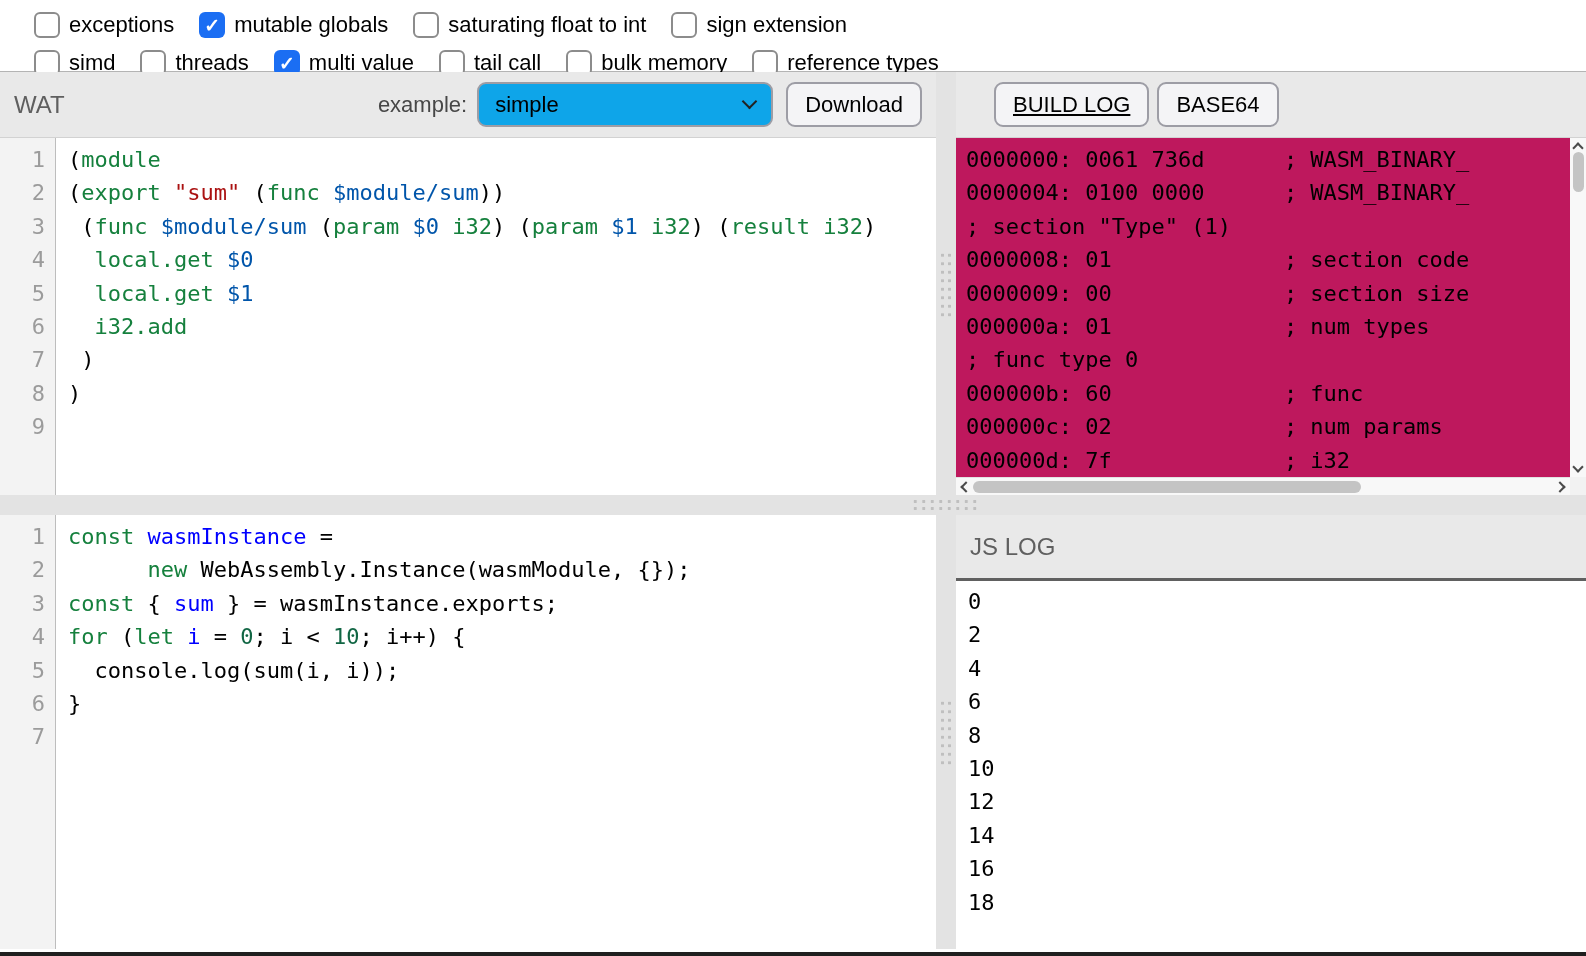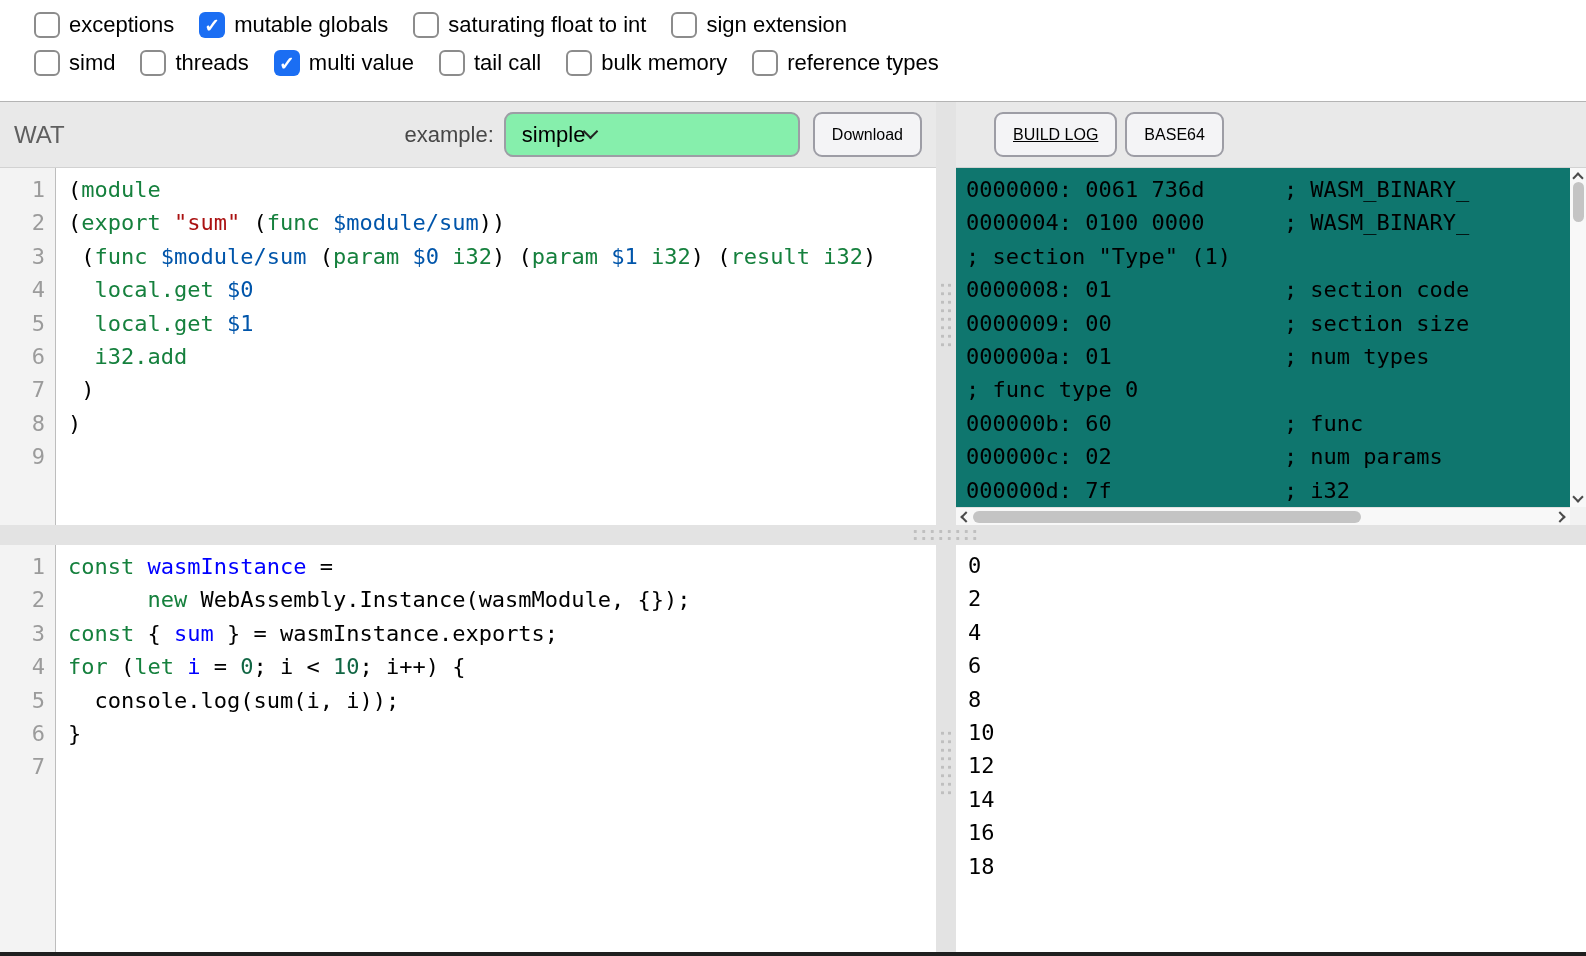--- a/index.html
+++ b/index.html
@@ -1,61 +1,61 @@
 <!DOCTYPE html>
 <html><head>
 <meta charset="utf-8">
 <style>
   * { margin:0; padding:0; box-sizing:border-box; }
   html,body { width:1586px; height:956px; overflow:hidden; background:#fff;
               font-family:"Liberation Sans", sans-serif; position:relative; }
 
   
-  .options { height:102px; padding:6px 0 0 34px; background:#fff; border-bottom:1px solid #b4b4b4; }
+  .options { height:72px; padding:6px 0 0 34px; background:#fff; border-bottom:1px solid #b4b4b4; }
   .opt-row { height:38px; display:flex; align-items:center; }
   .feature { display:flex; align-items:center; margin-right:25px; font-size:22px; color:#000; cursor:pointer; }
   .cb { width:26px; height:26px; border:2.5px solid #8c8c8c; border-radius:6px; background:#fff;
         margin-right:9px; display:flex; align-items:center; justify-content:center; flex:0 0 26px; }
   .cb.checked { border:none; background:#1b6ef3; color:#fff; font-size:19px; font-weight:bold; }
 
   
   .main { display:grid; grid-template-columns:936px 20px 630px; grid-template-rows:423px 20px 434px; width:1586px; }
   .panel { display:flex; flex-direction:column; overflow:hidden; background:#fff; }
   .phead { flex:0 0 66px; background:#e9e9e9; display:flex; align-items:center;
            border-bottom:1px solid #d2d2d2; padding:0 14px; }
   .ptitle { font-size:24px; color:#5f5f5f; }
   .spacer { flex:1; }
   .example-label { font-size:22px; color:#474747; margin-right:10px; }
-  .select { width:296px; height:45px; border:2px solid #9d9da5; border-radius:9px; background:#86efac;
-            display:flex; align-items:center; padding:0 16px;
+  .select { width:296px; height:45px; border:2px solid #9d9da5; border-radius:9px; background:#0ea5e9;
+            display:flex; align-items:center; justify-content:space-between; padding:0 16px;
             font-size:22px; color:#000; margin-right:13px; cursor:pointer; }
   .chev { width:11px; height:11px; border-right:2.5px solid #222; border-bottom:2.5px solid #222;
           transform:rotate(45deg); margin-top:-6px; }
   .btn { height:45px; border:2px solid #9d9da5; border-radius:9px; background:#f4f4f6;
-         font-size:16px; color:#000; padding:0 17px; font-family:inherit; cursor:pointer; }
+         font-size:22px; color:#000; padding:0 17px; font-family:inherit; cursor:pointer; }
   .tabhead { padding-left:6px; }
   .tabhead .btn { margin-left:8px; }
   .btn.active { text-decoration:underline;margin-left:32px; }
 
   
   .editor { flex:1; display:flex; background:#fff; font-family:"DejaVu Sans Mono", monospace;
             font-size:22px; line-height:33.4px; overflow:hidden; cursor:text; }
   .gutter { flex:0 0 56px; background:#f3f3f3; border-right:1px solid #bdbdbd; padding-top:5px;
             text-align:right; color:#9b9b9b; }
   .ln { padding-right:10px; height:33.4px; }
   .code-area { flex:1; padding:5px 0 0 12px; white-space:pre; color:#000; overflow:hidden; }
   .code-line { height:33.4px; }
   .tk { color:#15803d; }   
   .ts { color:#aa1111; }   
   .tv { color:#0055aa; }   
   .td { color:#0000ff; }   
   .tn { color:#116644; }   
 
   
-  .blog-body { flex:1; position:relative; background:#0f766e; overflow:hidden; }
+  .blog-body { flex:1; position:relative; background:#be185d; overflow:hidden; }
   .logpre { margin:0; padding:5px 0 0 10px; font-family:"DejaVu Sans Mono", monospace;
             font-size:22px; line-height:33.4px; white-space:pre; color:#000; }
   .vscroll { position:absolute; top:0; right:0; bottom:18px; width:16px; background:#f8f8f8; cursor:default; }
   .vthumb { position:absolute; top:14px; left:2.5px; width:11px; height:40px; background:#c4c4c4; border-radius:6px; }
   .hscroll { position:absolute; left:0; right:16px; bottom:0; height:18px; background:#f8f8f8; border-top:1px solid #e2e2e2; }
   .hthumb { position:absolute; left:17px; top:2.5px; width:388px; height:12px; background:#c4c4c4; border-radius:6px; }
   .sb-corner { position:absolute; right:0; bottom:0; width:16px; height:18px; background:#f2f2f2; }
   .sb-ch { position:absolute; width:8px; height:8px; border-right:2px solid #4a4a4a; border-bottom:2px solid #4a4a4a; }
   .ch-up    { transform:rotate(-135deg); left:4px; top:6px; }
   .ch-down  { transform:rotate(45deg);   left:4px; bottom:6px; }
@@ -209,20 +209,23 @@
         </div>
       <div class="code-area"><div class="code-line"><span class="tk">const</span><span> </span><span class="td">wasmInstance</span><span> =</span></div><div class="code-line"><span>      </span><span class="tk">new</span><span> WebAssembly.Instance(wasmModule, {});</span></div><div class="code-line"><span class="tk">const</span><span> { </span><span class="td">sum</span><span> } = wasmInstance.exports;</span></div><div class="code-line"><span class="tk">for</span><span> (</span><span class="tk">let</span><span> </span><span class="td">i</span><span> = </span><span class="tn">0</span><span>; i &lt; </span><span class="tn">10</span><span>; i++) {</span></div><div class="code-line"><span>  console.log(sum(i, i));</span></div><div class="code-line"><span>}</span></div><div class="code-line">&nbsp;</div></div>
     </div>
   </div>
 
   <div class="vsplit vsplit-bottom">
     <div class="dots-v"></div>
   </div>
 
   <div class="panel jslog" style="grid-column:3; grid-row:3;">
+    <div class="phead">
+      <span class="ptitle">JS LOG</span>
+    </div>
     <div class="jslog-body">
       <pre class="logpre jslog-pre">0
 2
 4
 6
 8
 10
 12
 14
 16

